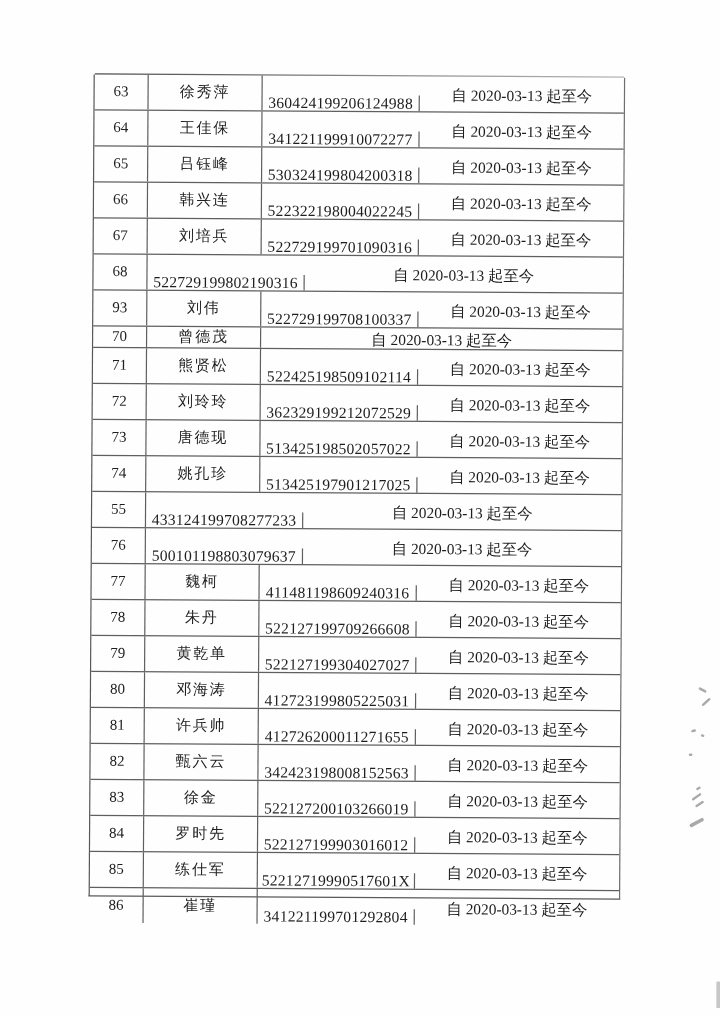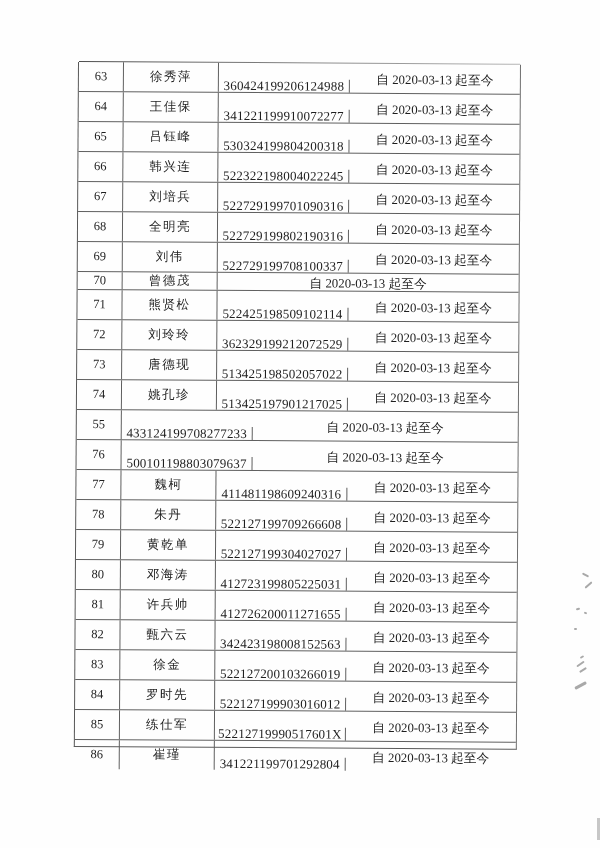--- a/index.html
+++ b/index.html
@@ -127,26 +127,25 @@
         <div class="cell period">自 2020-03-13 起至今</div>
       </div>
       <div class="row">
         <div class="cell no">67</div>
         <div class="cell name">刘培兵</div>
         <div class="cell id">522729199701090316</div>
         <div class="cell period">自 2020-03-13 起至今</div>
       </div>
       <div class="row">
         <div class="cell no">68</div>
-        <div class="cell name">全明亮</div>
         <div class="cell id">522729199802190316</div>
         <div class="cell period">自 2020-03-13 起至今</div>
       </div>
       <div class="row">
-        <div class="cell no">69</div>
+        <div class="cell no">93</div>
         <div class="cell name">刘伟</div>
         <div class="cell id">522729199708100337</div>
         <div class="cell period">自 2020-03-13 起至今</div>
       </div>
       <div class="row">
         <div class="cell no">70</div>
         <div class="cell name">曾德茂</div>
         <div class="cell period">自 2020-03-13 起至今</div>
       </div>
       <div class="row">

